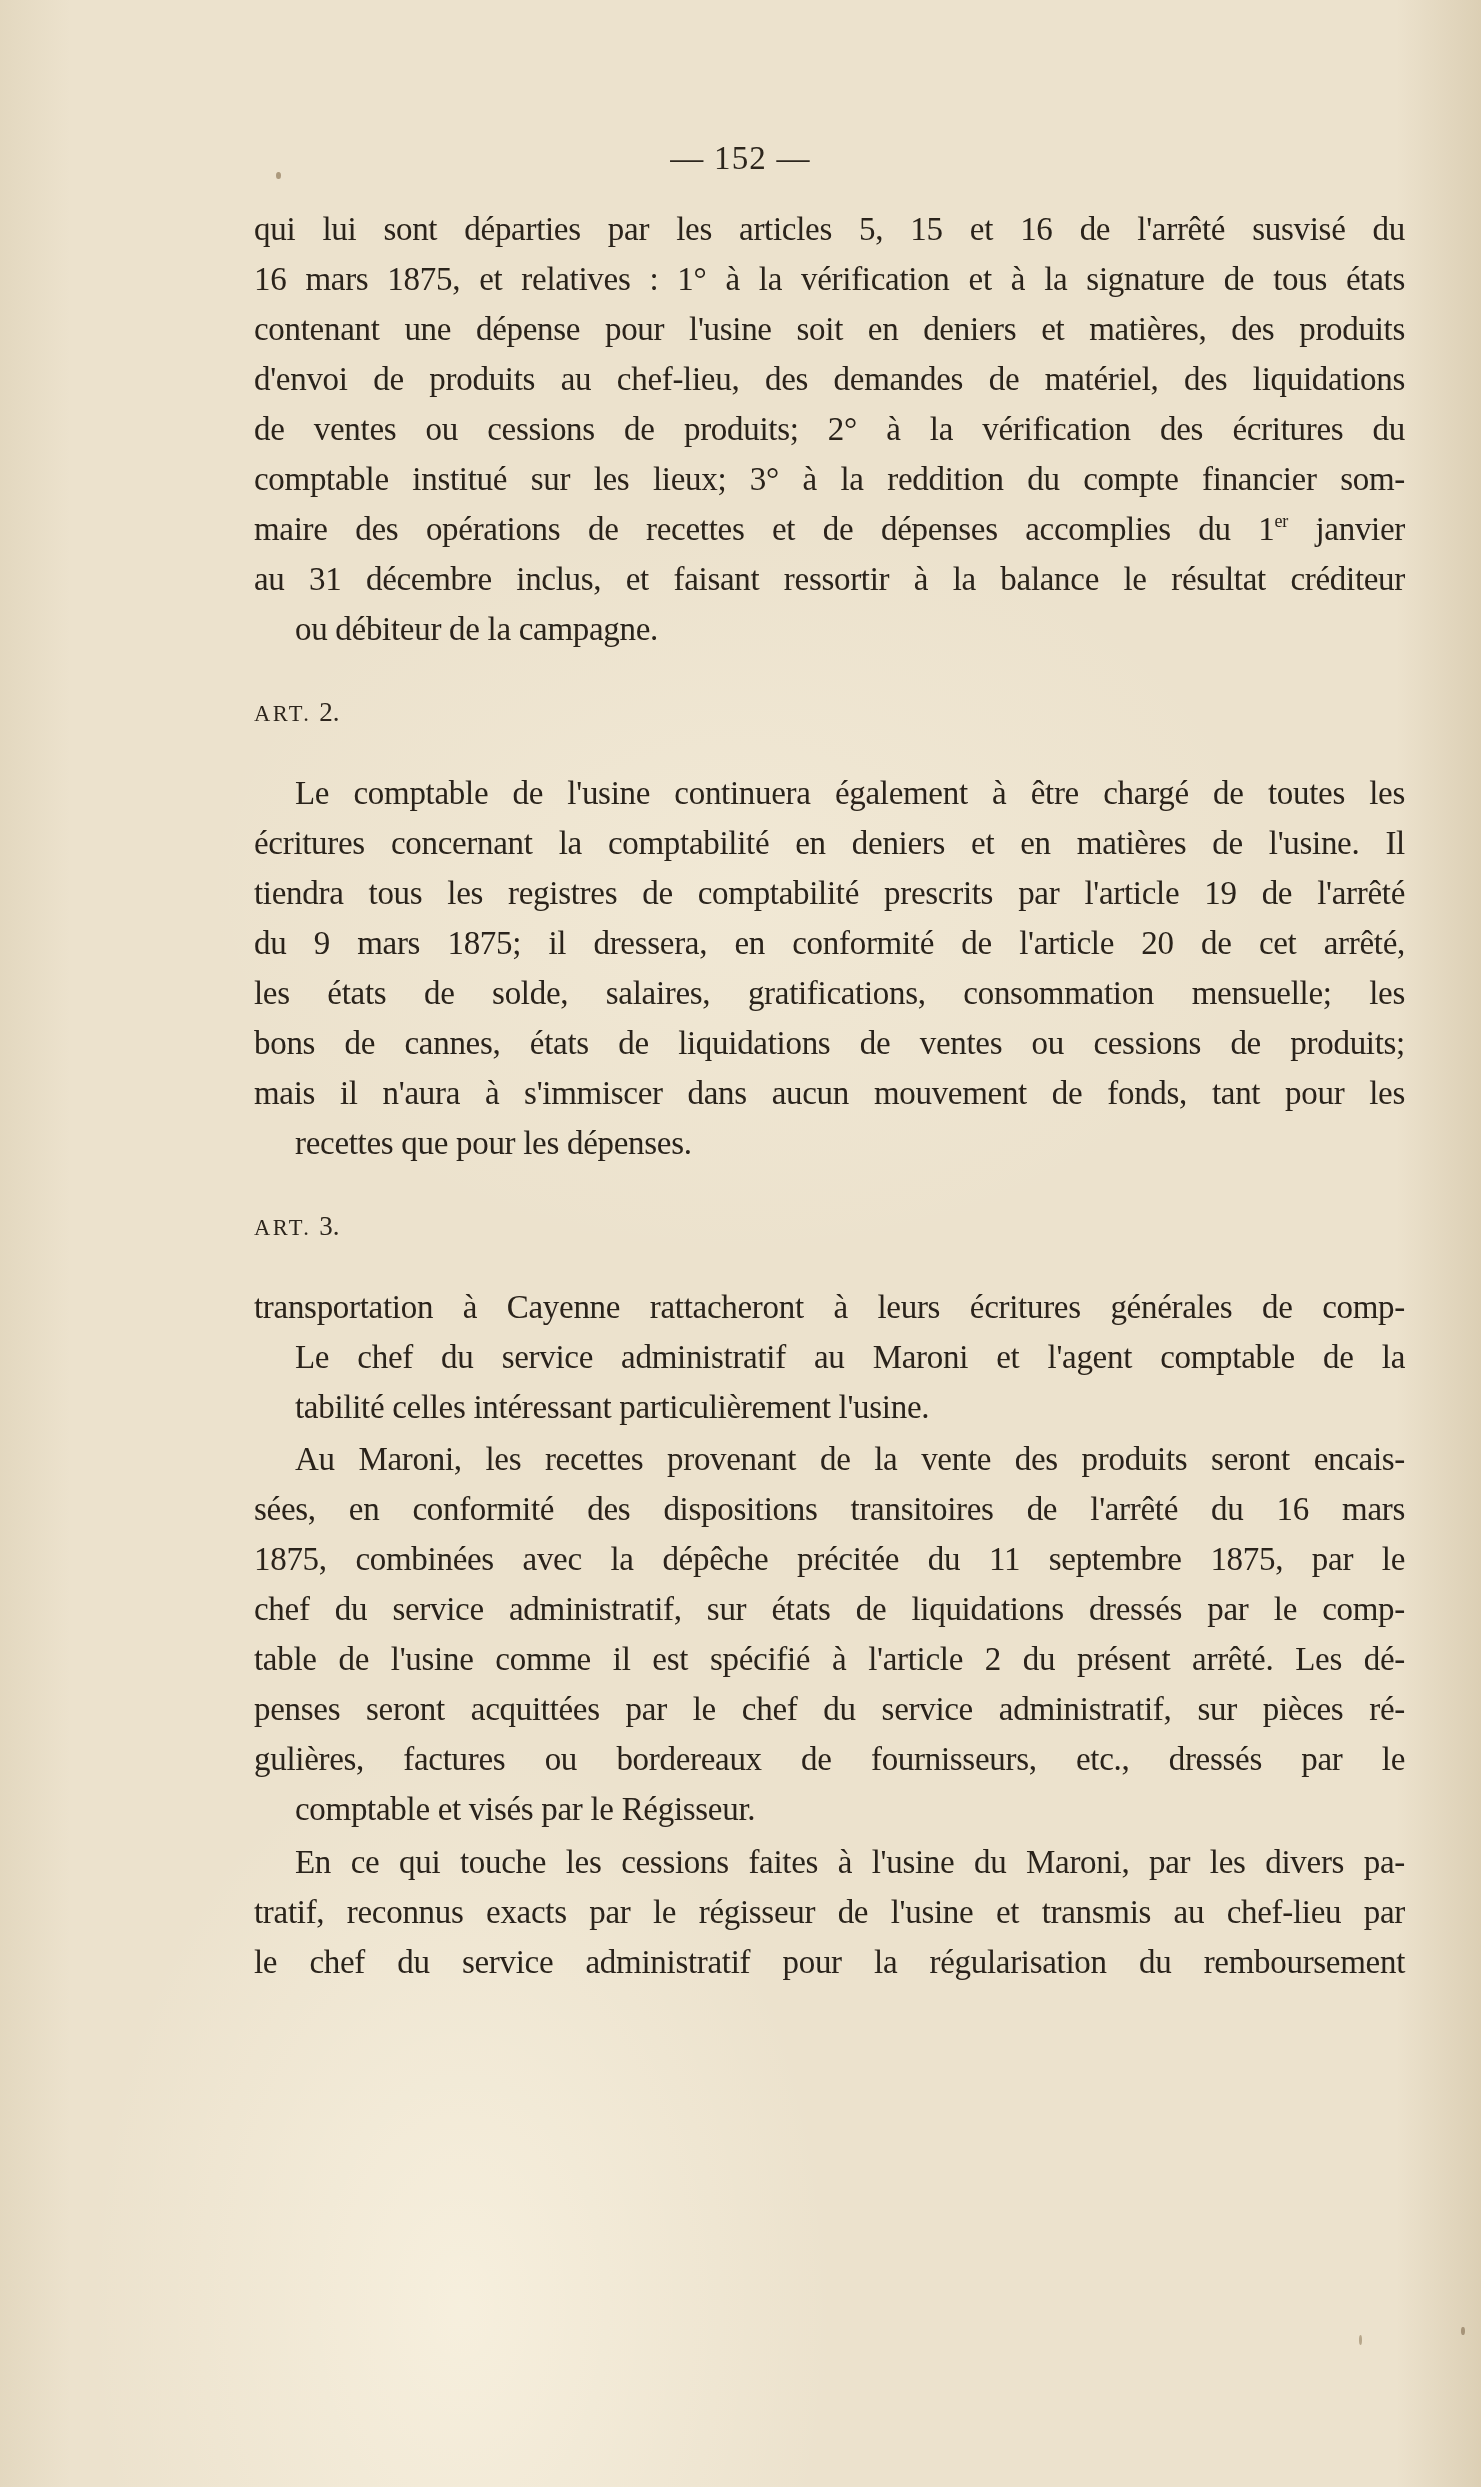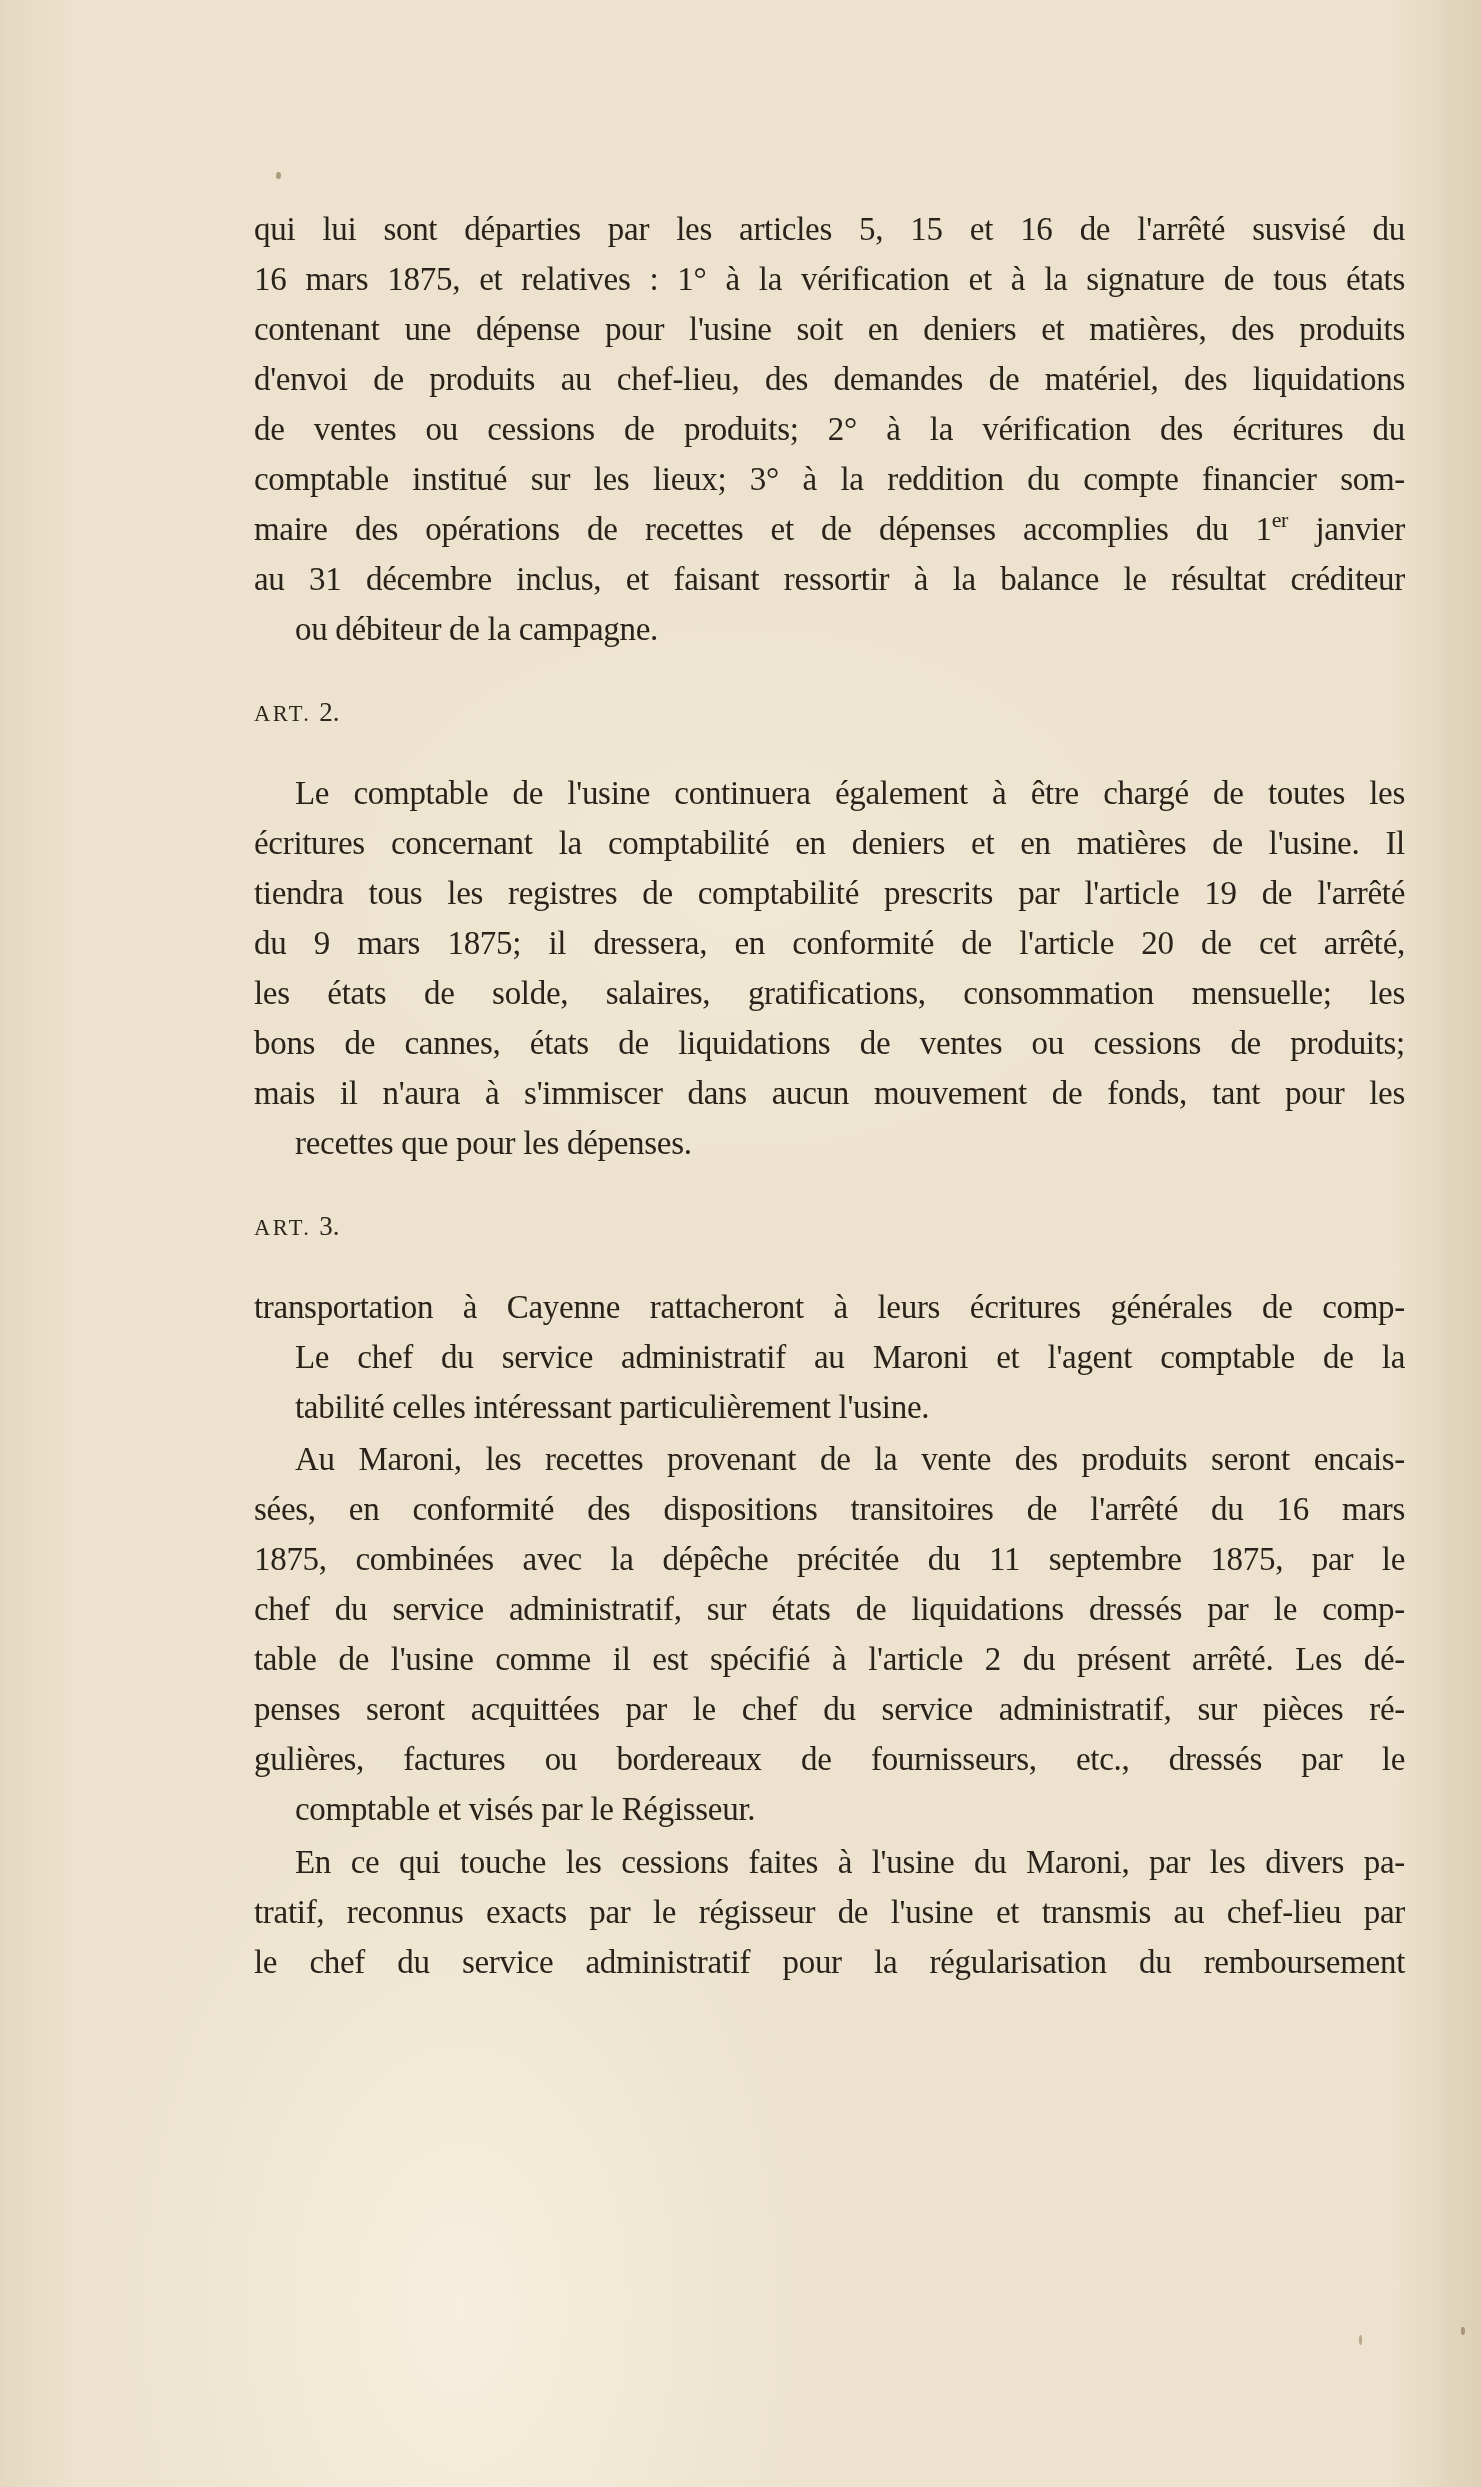--- a/index.html
+++ b/index.html
@@ -75,34 +75,35 @@
       color: #2d261d;
     }
     .heading .num {
       font-size: 27px;
       letter-spacing: 0;
     }
     .gap-head-before { height: 33px; }
     .gap-head-after { height: 31px; }
     .para-gap { height: 2.4px; }
     sup {
-      font-size: 22px;
+      font-size: 18px;
       line-height: 0;
       vertical-align: 13px;
     }
   </style>
 </head>
 <body>
 
 <div class="page">
 
   <span class="stain" style="left:276px;top:172px;width:4.7px;height:7px;"></span>
   <span class="stain" style="left:1461px;top:2327px;width:3.5px;height:8.3px;background:rgba(110,85,55,0.5);"></span>
   <span class="stain" style="left:1359px;top:2335px;width:3px;height:9.5px;background:rgba(120,95,60,0.45);"></span>
 
+  <div class="page-number">— 152 —</div>
 
   <div class="text-column">
 
     <div>
       <span class="line">qui lui sont départies par les articles 5, 15 et 16 de l'arrêté susvisé du</span>
       <span class="line">16 mars 1875, et relatives : 1° à la vérification et à la signature de tous états</span>
       <span class="line">contenant une dépense pour l'usine soit en deniers et matières, des produits</span>
       <span class="line">d'envoi de produits au chef-lieu, des demandes de matériel, des liquidations</span>
       <span class="line">de ventes ou cessions de produits; 2° à la vérification des écritures du</span>
       <span class="line">comptable institué sur les lieux; 3° à la reddition du compte financier som-</span>

